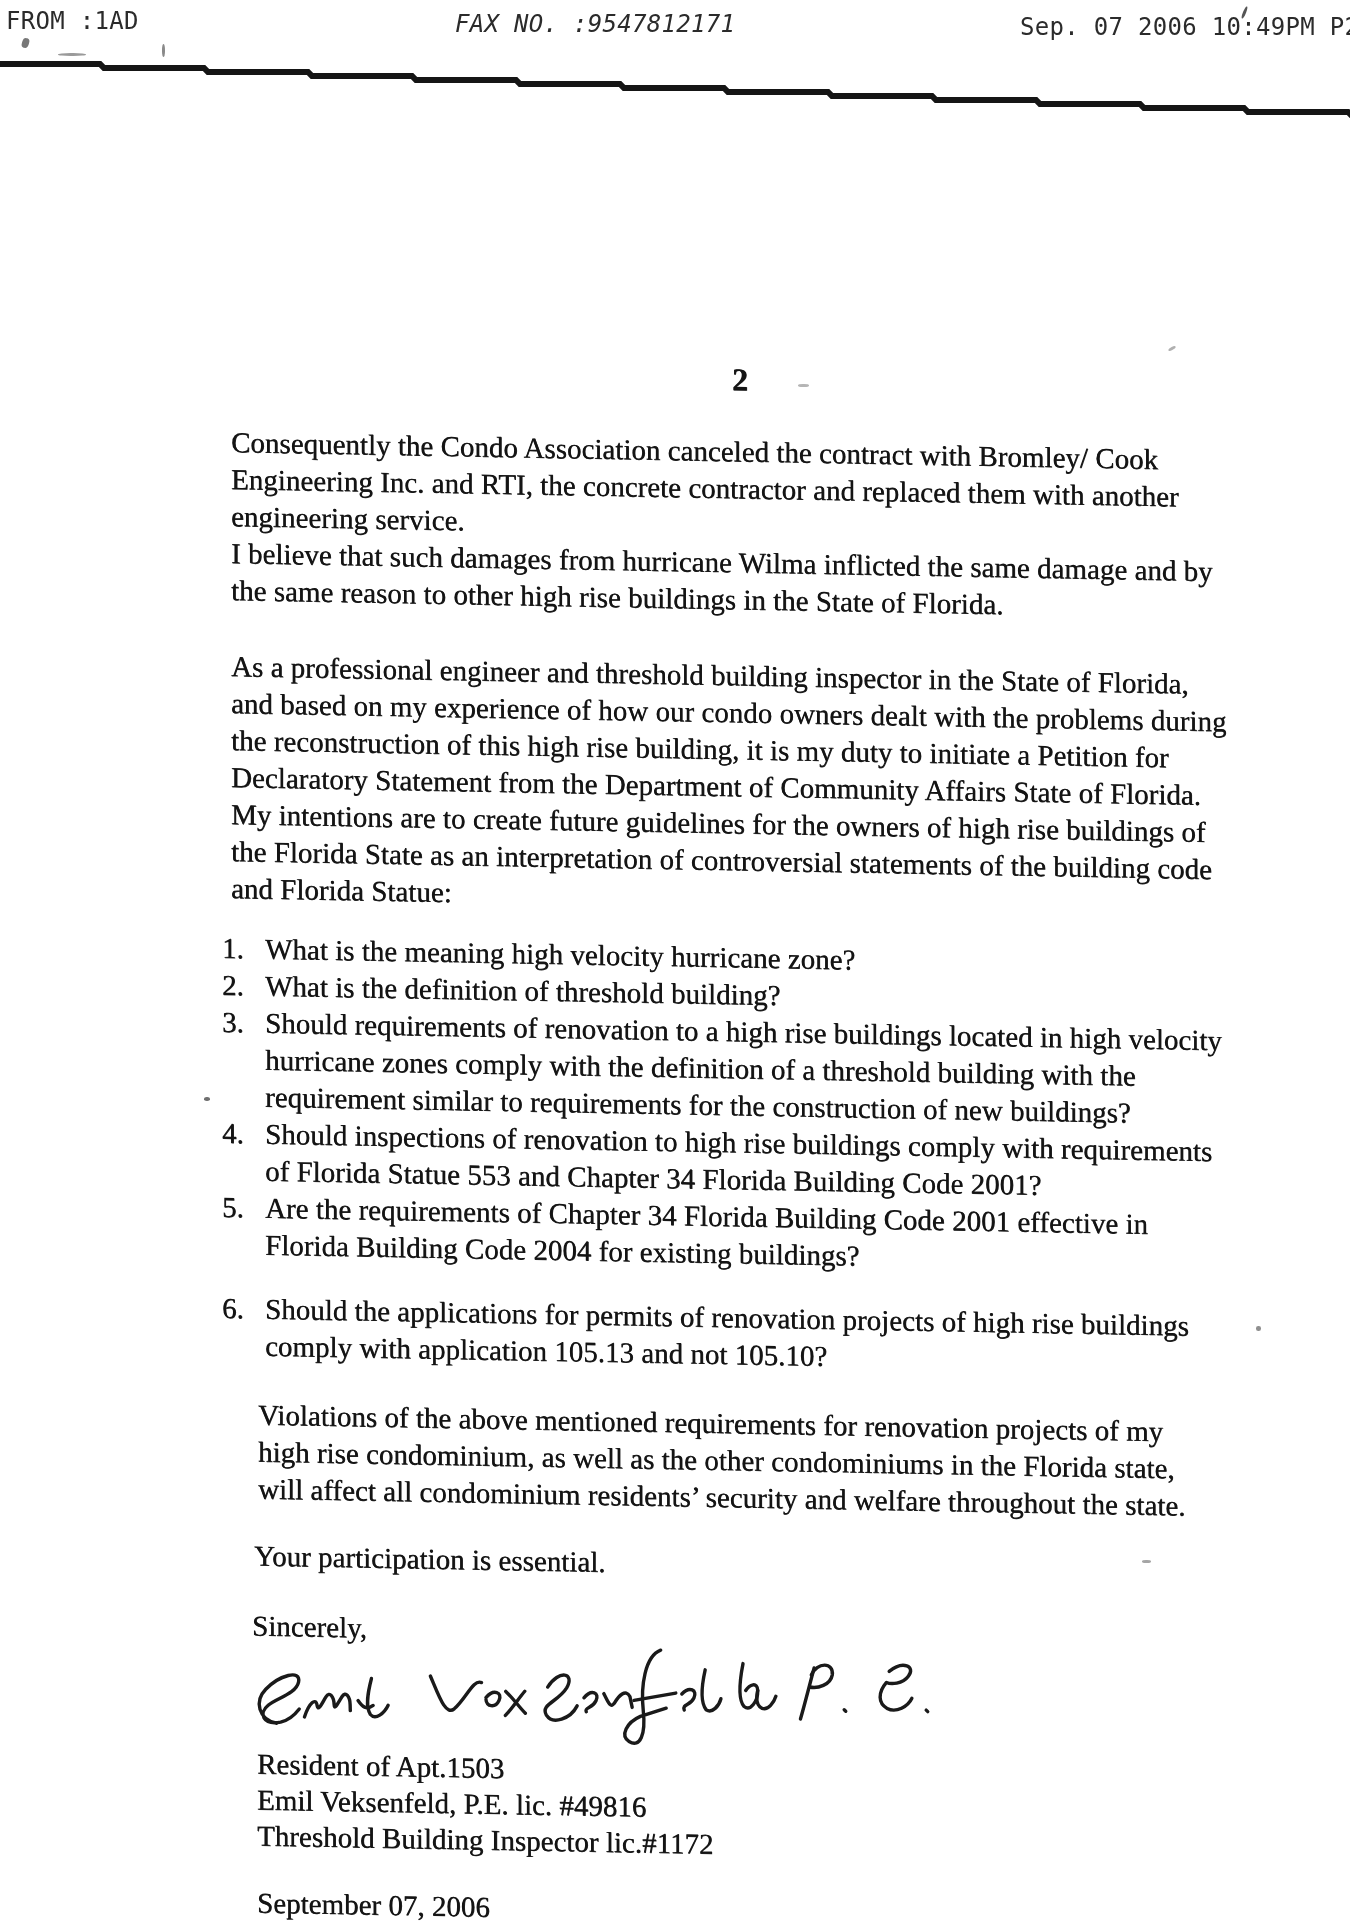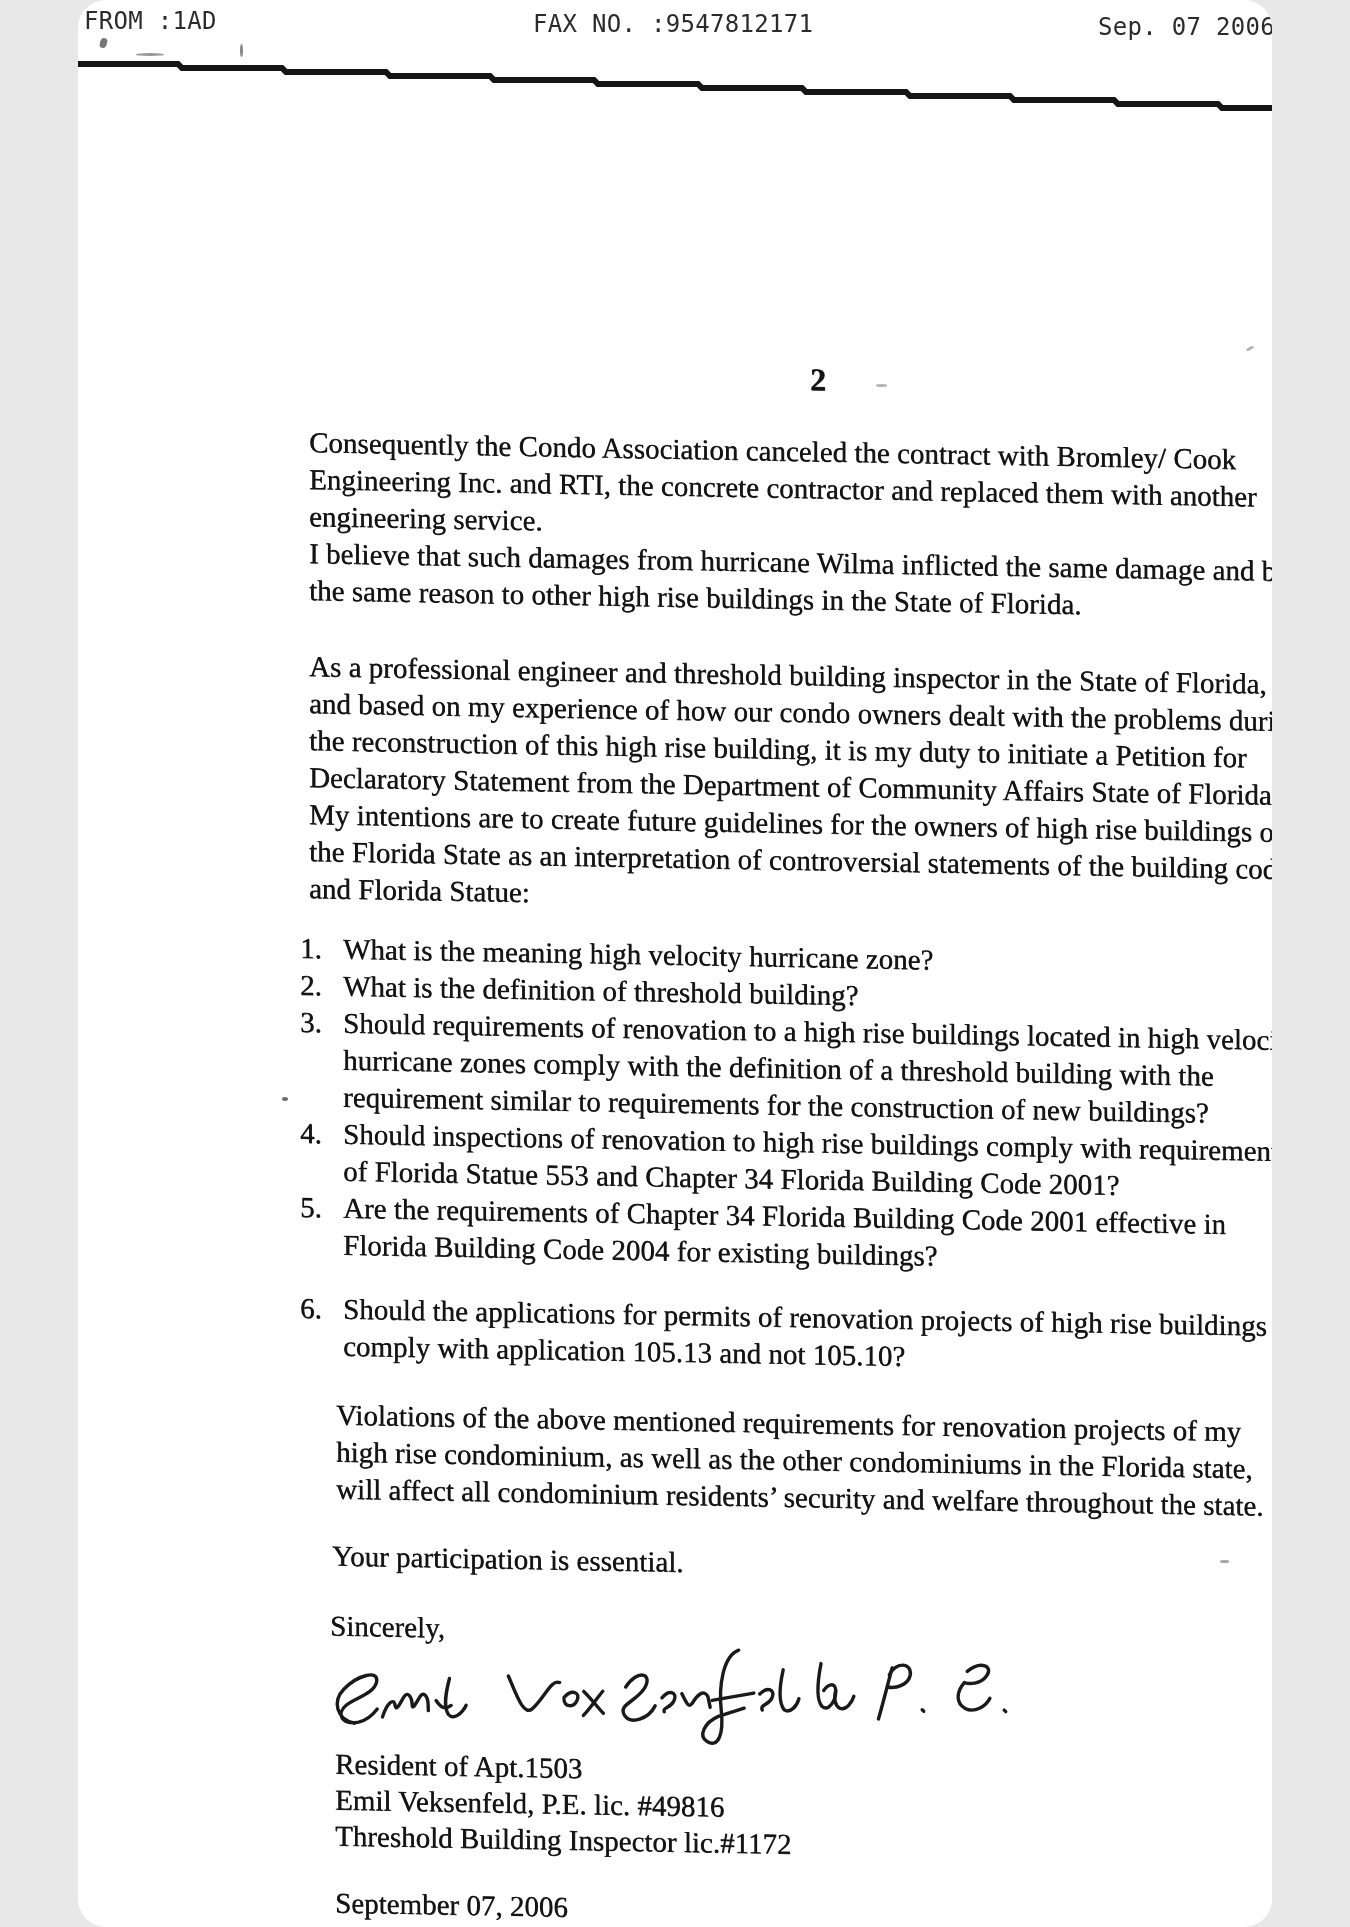--- a/index.html
+++ b/index.html
@@ -1,39 +1,38 @@
 <!DOCTYPE html>
 <html><head>
 <meta charset="utf-8">
 <style>
   * { margin: 0; padding: 0; box-sizing: border-box; }
   html, body { background: #e8e8e8; }
   .page {
     position: relative;
-    width: 1194px;
+    width: 1350px;
     height: 1927px;
     background: #ffffff;
     overflow: hidden;
     margin: 0 auto;
     font-family: "Liberation Serif", serif;
     color: #121212;
-    border-radius: 28px;
   }
 
   
   .fax-header span {
     position: absolute;
     font-family: "DejaVu Sans Mono", monospace;
     font-size: 24px;
     letter-spacing: 0.3px;
     color: #2b2b2b;
     white-space: nowrap;
   }
   .fh-from  { left: 6px;    top: 7px;  }
-  .fh-faxno { left: 455px;  top: 10px; }
+  .fh-faxno { left: 455px;  top: 10px; font-style: italic; }
   .fh-time  { left: 1020px; top: 13px; }
 
   
   .scan-line { position: absolute; left: 0; top: 0; width: 1350px; height: 140px; }
 
   
   .speck { position: absolute; background: #8a8a8a; border-radius: 45%; }
 
   
   .letter {

